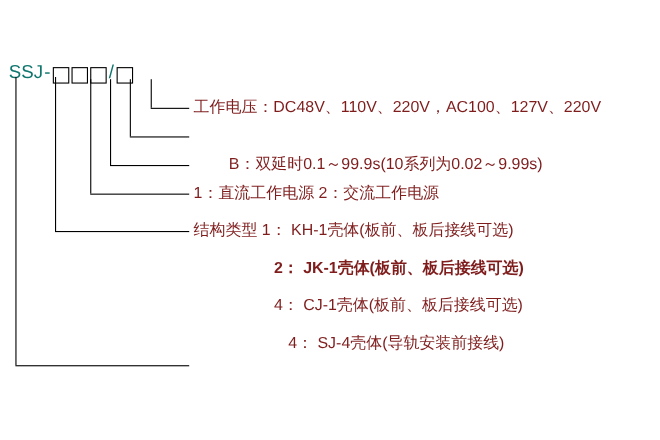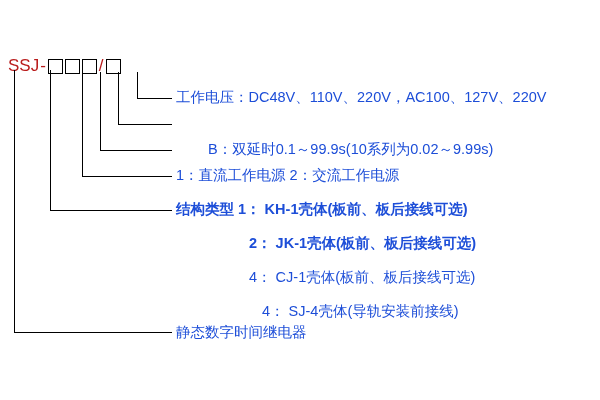--- a/index.html
+++ b/index.html
@@ -16,23 +16,23 @@
   #stage {
     position: relative;
     width: 600px;
     height: 400px;
   }
   .code-row {
     position: absolute;
     left: 8px;
     top: 56px;
     display: flex;
-    align-items: center;
+    align-items: flex-end;
     font-size: 17px;
-    color: #b91c1c;
+    color: #0f766e;
     letter-spacing: 0px;
     white-space: nowrap;
   }
   .code-text {
     font-family: "Liberation Sans", "DejaVu Sans", sans-serif;
     font-size: 17px;
   }
   .code-dash {
     margin: 0 1px;
   }
@@ -56,21 +56,21 @@
   }
   .hline {
     position: absolute;
     height: 1px;
     background: #000;
   }
 
   .label {
     position: absolute;
     font-size: 14.5px;
-    color: #1d4ed8;
+    color: #7f1d1d;
     white-space: nowrap;
     font-family: "Liberation Sans", "DejaVu Sans", sans-serif;
   }
 </style>
 </head>
 <body>
 
 <div id="stage">
 
   <div class="code-row">
@@ -97,19 +97,18 @@
 
   <div class="vline" style="left:50px; top:70px; height:140px;"></div>
   <div class="hline" style="left:50px; top:210px; width:122px;"></div>
 
   <div class="vline" style="left:14px; top:70px; height:262px;"></div>
   <div class="hline" style="left:14px; top:332px; width:158px;"></div>
 
   <div class="label" style="left:176px; top:88px;">工作电压：DC48V、110V、220V，AC100、127V、220V</div>
   <div class="label" style="left:176px; top:140px;margin-left:32px;">B：双延时0.1～99.9s(10系列为0.02～9.99s)</div>
   <div class="label" style="left:176px; top:166px;">1：直流工作电源 2：交流工作电源</div>
-  <div class="label" style="left:176px; top:200px;font-weight:bold;">结构类型 1： KH-1壳体(板前、板后接线可选)</div>
+  <div class="label" style="left:176px; top:200px;">结构类型 1： KH-1壳体(板前、板后接线可选)</div>
   <div class="label" style="left:249px; top:234px;font-weight:bold;">2： JK-1壳体(板前、板后接线可选)</div>
   <div class="label" style="left:249px; top:268px;">4： CJ-1壳体(板前、板后接线可选)</div>
   <div class="label" style="left:262px; top:302px;">4： SJ-4壳体(导轨安装前接线)</div>
-  <div class="label" style="left:176px; top:323px;">静态数字时间继电器</div>
 
 </div>
 
 </body></html>

